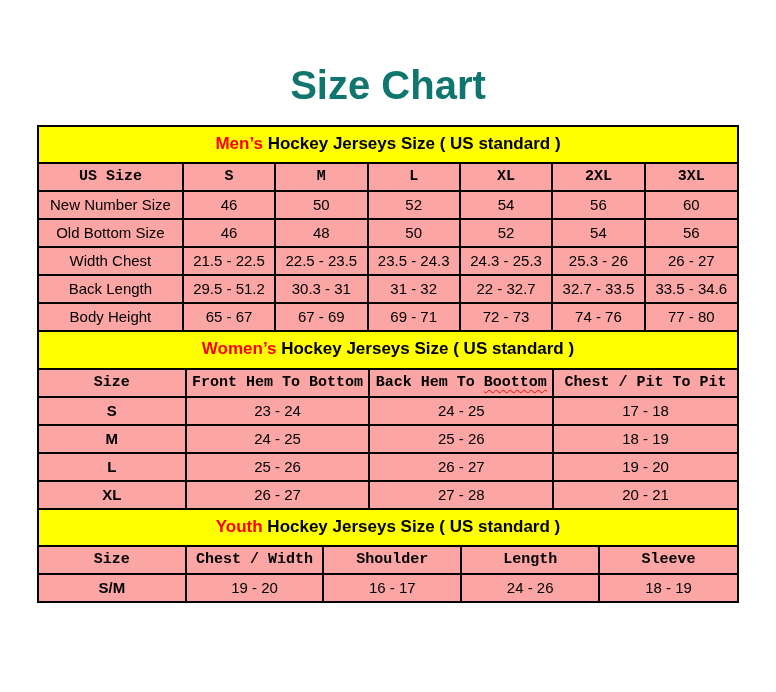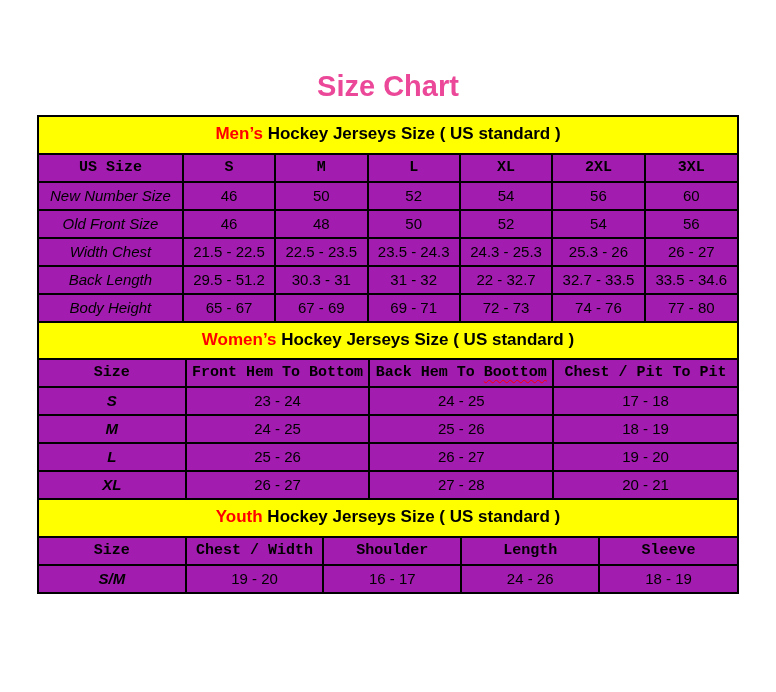--- a/index.html
+++ b/index.html
@@ -10,34 +10,34 @@
     color: #000000;
   }
   .page {
     position: relative;
     width: 776px;
     height: 692px;
     background: #ffffff;
     overflow: hidden;
   }
   .title {
-    margin: 12px;
+    margin: 4px;
     padding-top: 58px;
     padding-bottom: 0;
     text-align: center;
-    color: #ec4899;
-    font-size: 29px;
+    color: #0f766e;
+    font-size: 40px;
     font-weight: bold;
     line-height: 1.15;
   }
   .chart-wrap {
     width: 698px;
-    margin: 6px auto 0 auto;
+    margin: 17px auto 0 auto;
     border: 2px solid #000000;
-    background: #a21caf;
+    background: #fca5a5;
   }
   .banner {
     background: #ffff00;
     text-align: center;
     font-weight: bold;
     font-size: 17px;
     line-height: 1.2;
     padding: 7px 0 8px 0;
     border-bottom: 2px solid #000000;
   }
@@ -57,21 +57,21 @@
     border: 2px solid #000000;
     text-align: center;
     vertical-align: middle;
     font-size: 15px;
     line-height: 1.2;
     padding: 4px 2px;
     overflow: hidden;
     white-space: nowrap;
   }
   thead th { font-weight: bold; }
-  tbody th { font-weight: bold; font-style: italic; }
+  tbody th { font-weight: bold; }
   .t-mens tbody th { font-weight: normal; }
   
   th:first-child, td:first-child { border-left: none; }
   th:last-child,  td:last-child  { border-right: none; }
   thead tr th { border-top: none; font-family: Liberation Mono, monospace; }
   tbody tr:last-child th, tbody tr:last-child td { border-bottom: none; text-align: center; }
   
   .t-mens   col             { width: 13.23%; }
   .t-mens   col:first-child { width: 20.6%;  }
   .t-womens col             { width: 26.33%; }
@@ -121,21 +121,21 @@
           <tr>
             <th>New Number Size</th>
             <td>46</td>
             <td>50</td>
             <td>52</td>
             <td>54</td>
             <td>56</td>
             <td>60</td>
           </tr>
           <tr>
-            <th>Old Front Size</th>
+            <th>Old Bottom Size</th>
             <td>46</td>
             <td>48</td>
             <td>50</td>
             <td>52</td>
             <td>54</td>
             <td>56</td>
           </tr>
           <tr>
             <th>Width Chest</th>
             <td>21.5 - 22.5</td>

